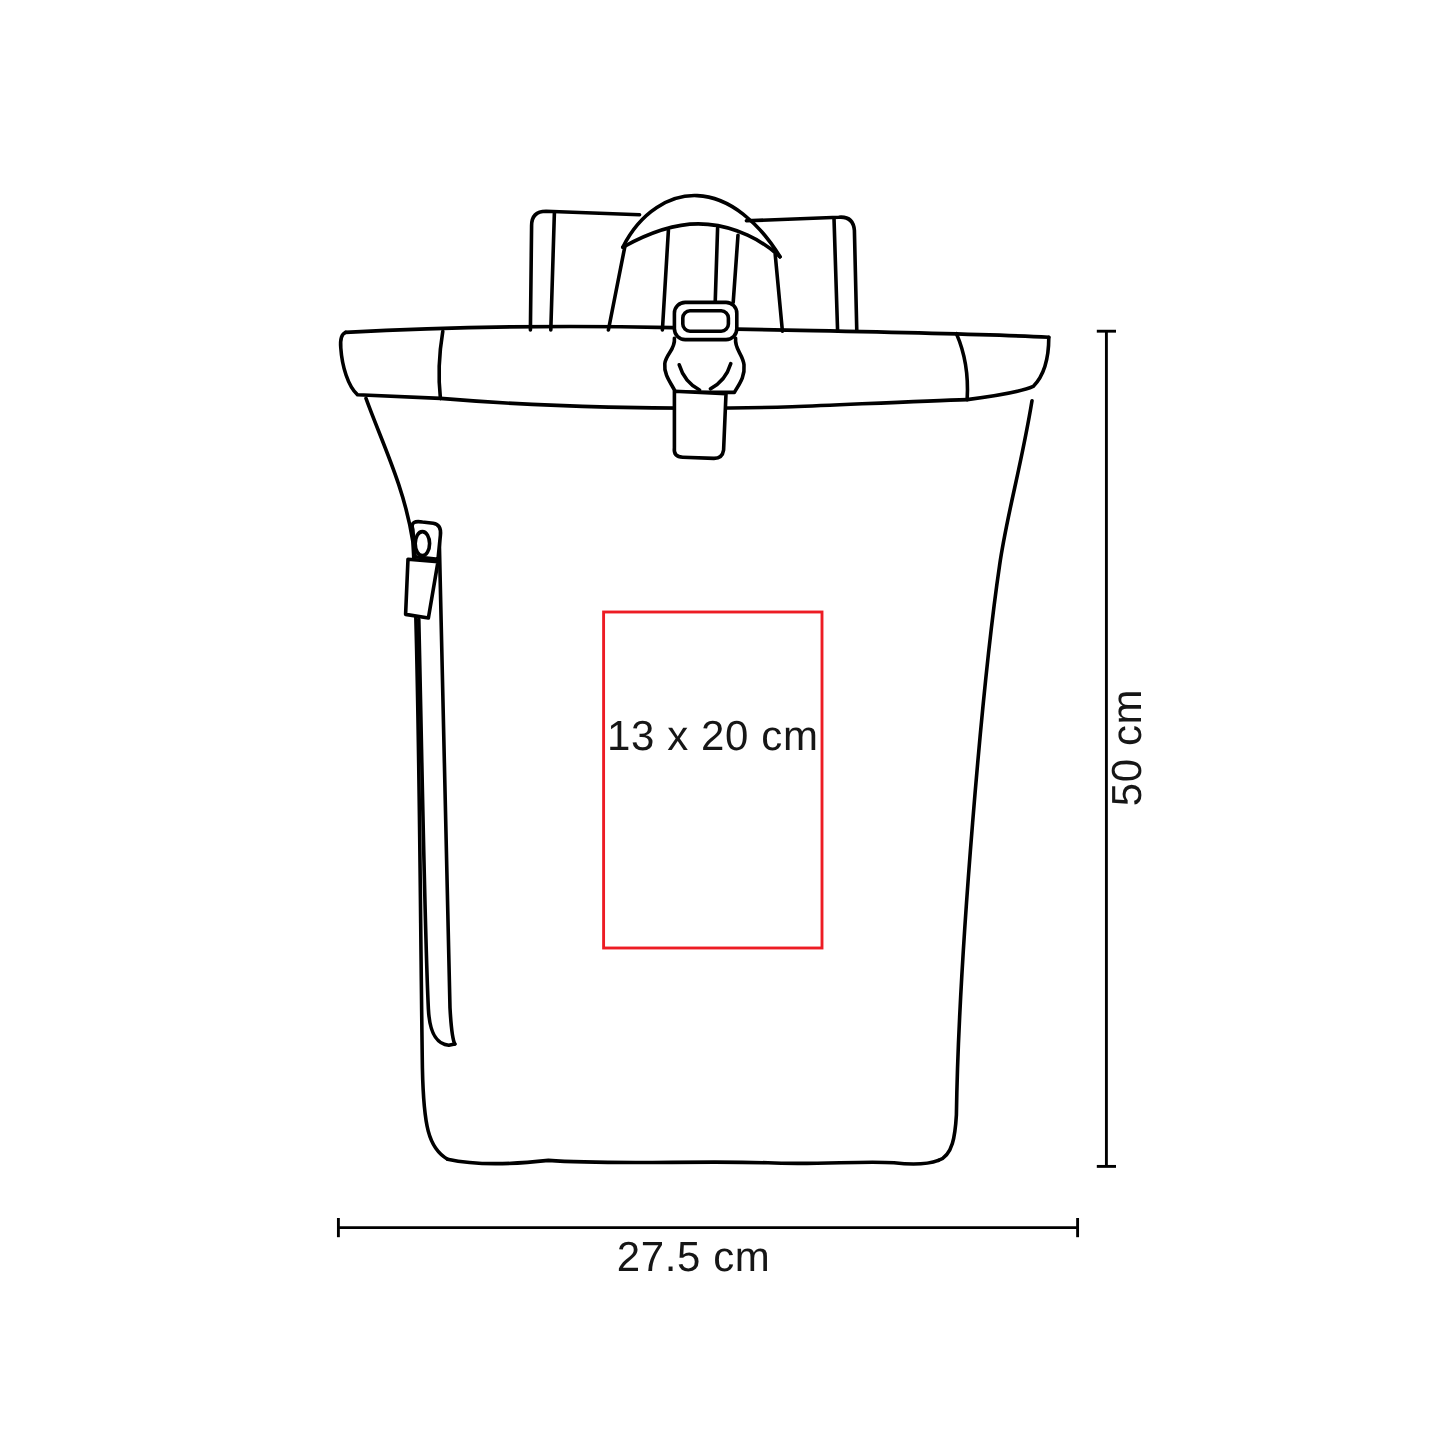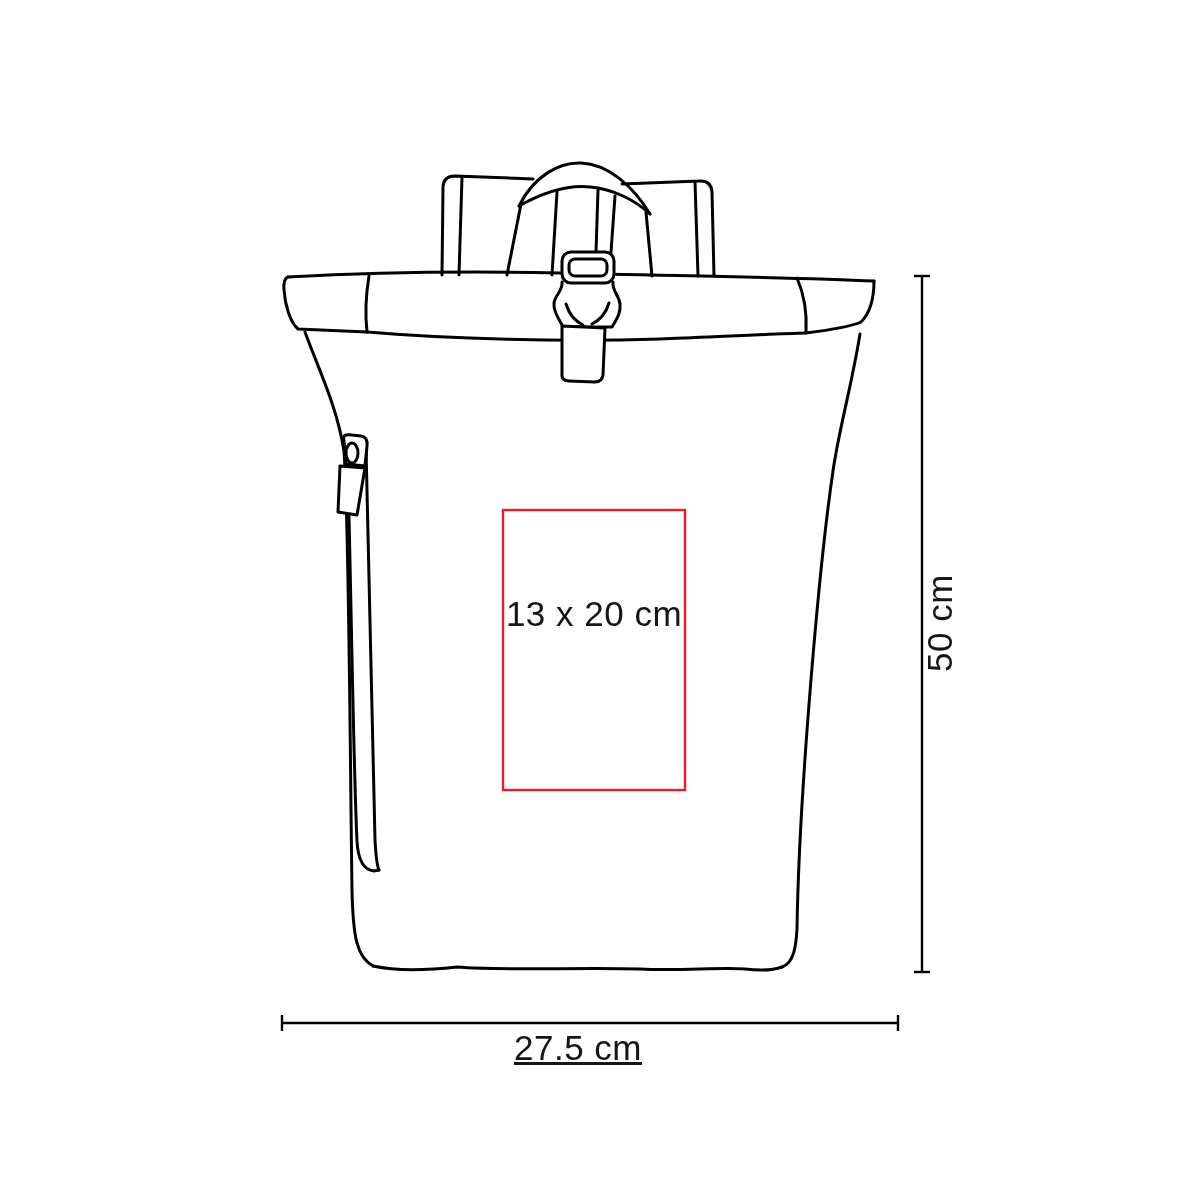--- a/index.html
+++ b/index.html
@@ -44,21 +44,20 @@
     line-height: 44px;
     text-align: center;
     transform: rotate(-90deg);
     transform-origin: center center;
   }
   .width-label {
     left: 428px;
     top: 1028px;
     width: 300px;
     text-align: center;
-    text-decoration: underline;
   }
 </style>
 </head>
 <body>
 
 <div class="canvas">
 
   <svg width="1200" height="1200" viewBox="0 0 1200 1200">
 
     <g stroke="#000000" fill="none" stroke-width="3" stroke-linecap="round" stroke-linejoin="round">

